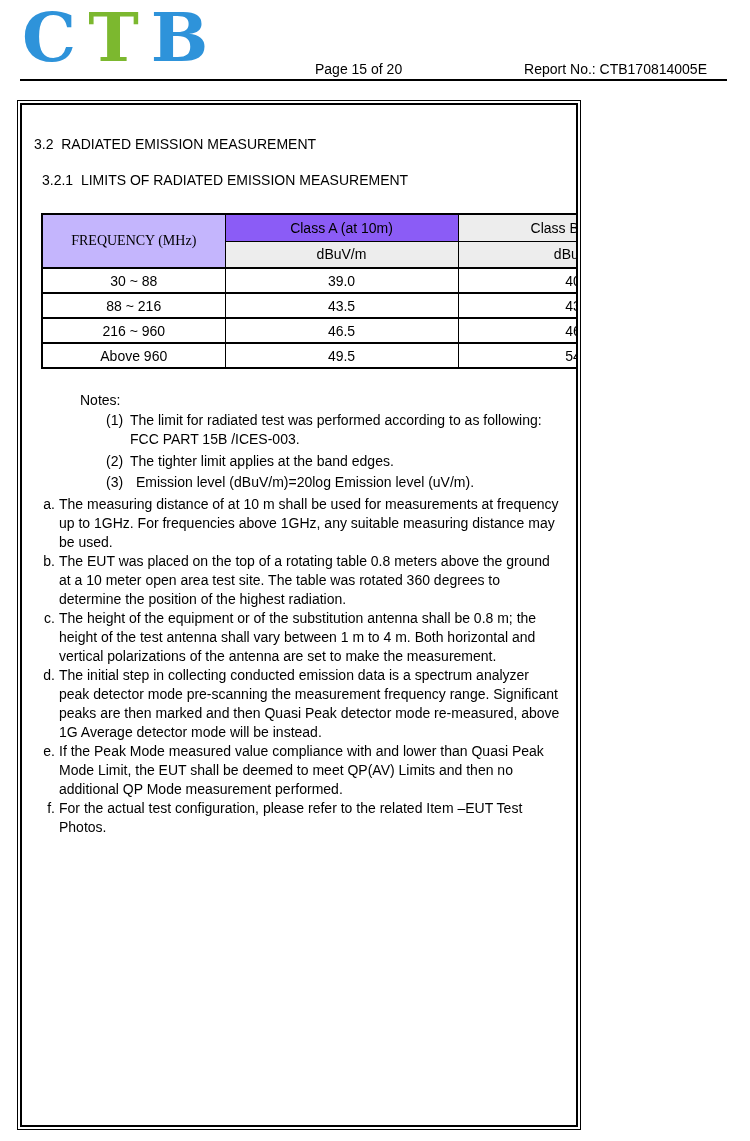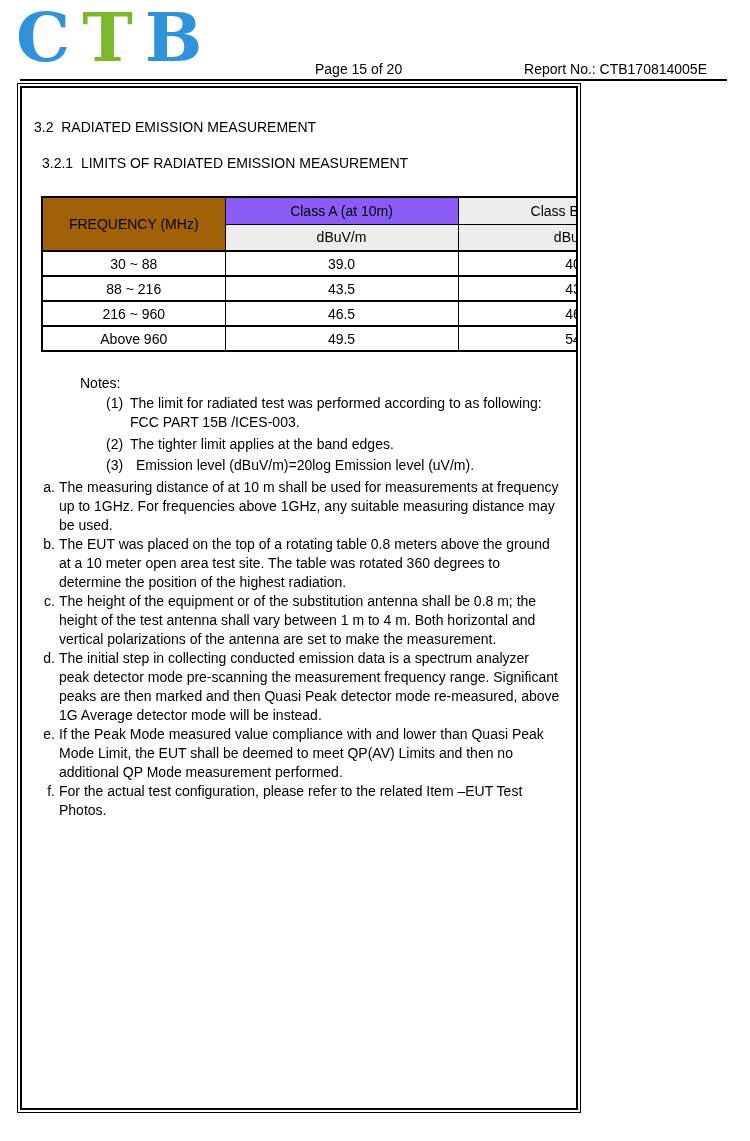--- a/index.html
+++ b/index.html
@@ -9,34 +9,34 @@
     position: relative;
     background: #ffffff;
     color: #000;
     font-family: "Liberation Sans", sans-serif;
     font-size: 14px;
     overflow: hidden;
   }
 
   
   .logo {
-    position: absolute; left: 16px; top: 2px;
+    position: absolute; left: 22px; top: 2px;
     font-family: "DejaVu Serif", serif;
     font-weight: bold;
     font-size: 68px; line-height: 1.05;
     letter-spacing: 12px;
     user-select: none;
   }
   .page-label  { position: absolute; left: 315px; top: 61px; font-size: 14px; }
   .report-label{ position: absolute; right: 43px; top: 61px; font-size: 14px; margin-left: 20px; }
   .header-rule { position: absolute; left: 20px; top: 79px; width: 707px; height: 2px; background: #000; }
 
   
   .page-box {
-    position: absolute; left: 17px; top: 83px;
+    position: absolute; left: 17px; top: 100px;
     width: 564px; height: 1030px;
     border: 1px solid #000;
     padding: 2px;
   }
   .page-box-inner {
     width: 100%; height: 100%;
     border: 2px solid #000;
     padding: 30px 14px 0 12px;
     overflow: hidden;
   }
@@ -97,21 +97,21 @@
     <div class="sec-heading h-321">3.2.1  LIMITS OF RADIATED EMISSION MEASUREMENT</div>
 
     <table class="limits">
       <colgroup>
         <col style="width:183px">
           <col style="width:233px">
           <col style="width:242px">
       </colgroup>
       <tbody>
         <tr class="hdr-row">
-          <td rowspan="2" style="background-color: #a16207;">FREQUENCY (MHz)</td>
+          <td rowspan="2" style="background-color: #c4b5fd; font-family: Liberation Serif, serif;">FREQUENCY (MHz)</td>
           <td style="background-color: #8b5cf6;">Class A (at 10m)</td>
           <td style="background-color: rgb(237, 237, 237);">Class B (at 3m)</td>
         </tr>
         <tr class="hdr-row">
           <td style="background-color: rgb(237, 237, 237);">dBuV/m</td>
           <td style="background-color: rgb(237, 237, 237);">dBuV/m</td>
         </tr>
         <tr class="data-row">
           <td>30 ~ 88</td>
           <td>39.0</td>

